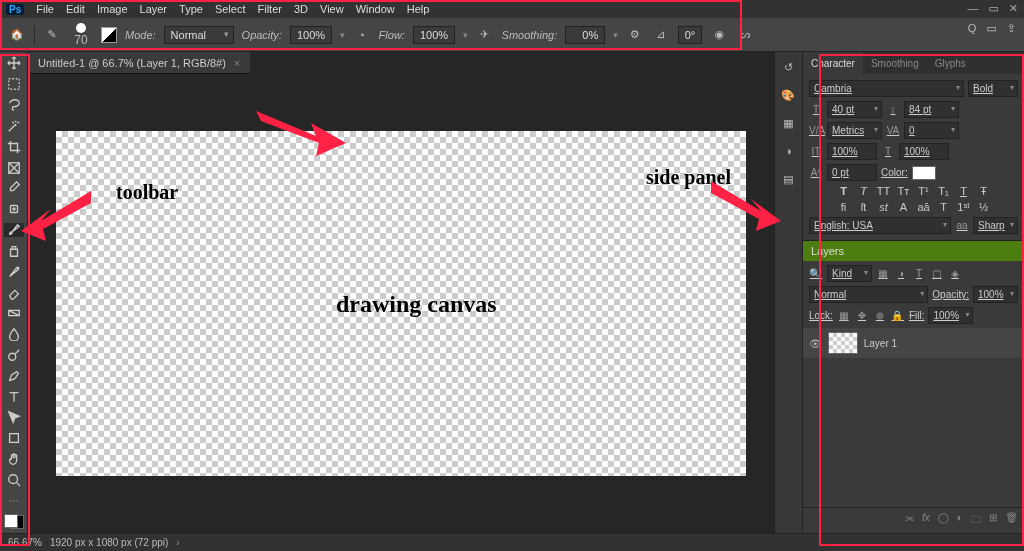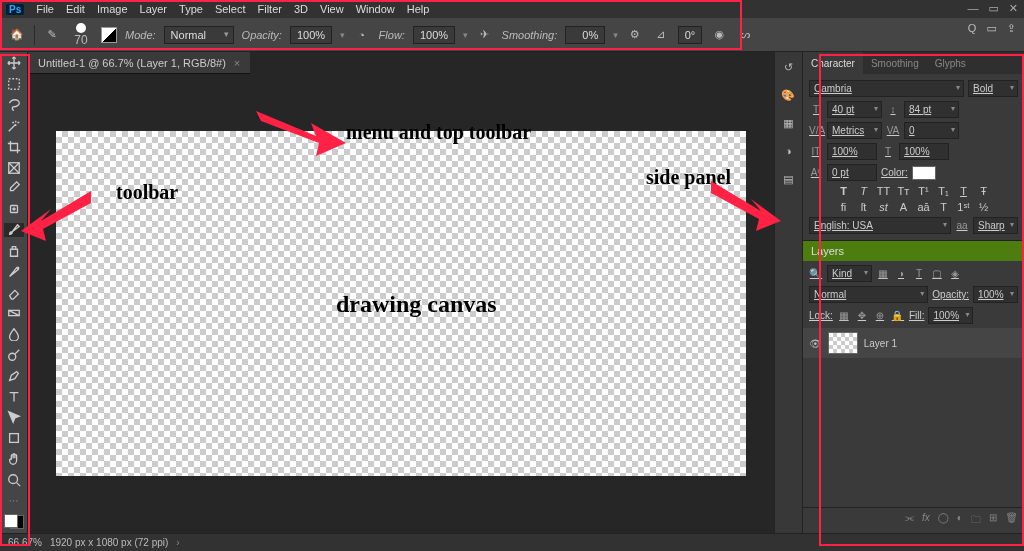--- a/index.html
+++ b/index.html
@@ -250,21 +250,20 @@
     </div>
   </div>
 
   <div class="canvas-area">
     <div class="doc-tab">
       <span>Untitled-1 @ 66.7% (Layer 1, RGB/8#)</span>
       <span class="close">×</span>
     </div>
     <div class="canvas-wrap">
       <div class="canvas">
-        <div class="annotation" style="top:-10px;left:290px;font-size:20px">menu and top toolbar</div>
         <div class="annotation" style="top:50px;left:60px;font-size:20px">toolbar</div>
         <div class="annotation" style="top:35px;right:15px;font-size:20px">side panel</div>
         <div class="annotation" style="top:160px;left:280px;font-size:24px">drawing canvas</div>
 
         <svg class="arrow" style="top:-30px;left:200px" width="90" height="55">
             <polygon points="0,10 60,35 55,22 90,42 60,55 63,42 5,20" fill="#f24"></polygon>
           </svg>
         <svg class="arrow" style="top:60px;left:-35px" width="70" height="50">
             <polygon points="70,0 20,30 30,18 0,40 25,50 22,38 70,12" fill="#f24"></polygon>
           </svg>

